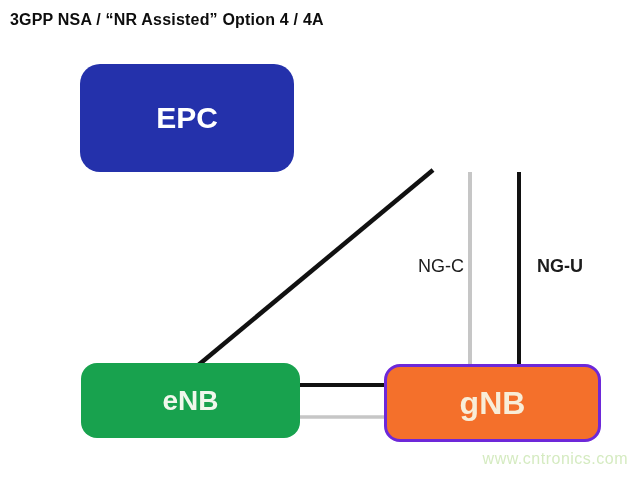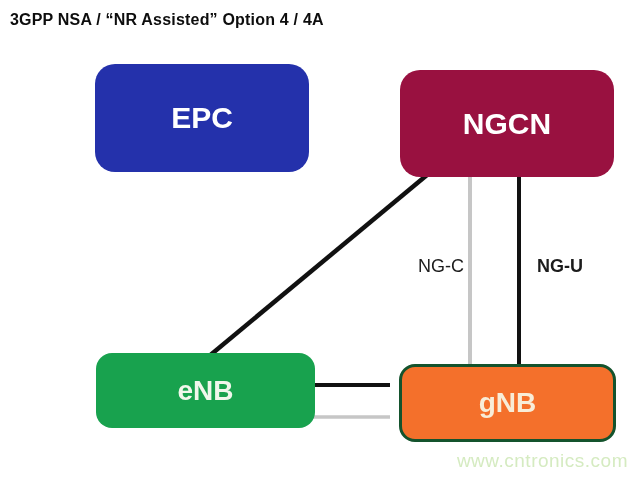--- a/index.html
+++ b/index.html
@@ -32,46 +32,45 @@
     width: 640px;
     height: 480px;
   }
   .node {
     position: absolute;
     display: flex;
     align-items: center;
     justify-content: center;
     font-weight: bold;
     box-sizing: border-box;
-    margin-left: 15px;
   }
   .node-epc {
     left: 80px; top: 64px;
     width: 214px; height: 108px;
     border-radius: 20px;
     font-size: 30px;
   }
   .node-ngcn {
     left: 385px; top: 70px;
     width: 214px; height: 107px;
     border-radius: 20px;
     font-size: 30px;
   }
   .node-enb {
-    left: 81px; top: 353px;
+    left: 81px; top: 363px;
     width: 219px; height: 75px;
     border-radius: 16px;
     font-size: 28px;
   }
   .node-gnb {
     left: 384px; top: 364px;
     width: 217px; height: 78px;
     border-radius: 16px;
-    font-size: 28px;
-    border: 3px solid #14532d;
+    font-size: 32px;
+    border: 3px solid #6d28d9;
   }
   .link-label {
     position: absolute;
     top: 256px;
     font-size: 18px;
     color: #1c1c1c;
     white-space: nowrap;
   }
   .label-ngc {
     left: 400px;
@@ -79,21 +78,21 @@
     text-align: right;
   }
   .label-ngu {
     left: 537px;
     font-weight: bold;
   }
   .watermark {
     position: absolute;
     right: 12px;
     top: 450px;
-    font-size: 19px;
+    font-size: 16px;
     letter-spacing: 0.5px;
     white-space: nowrap;
   }
 </style>
 </head>
 <body>
 
 <div class="canvas">
 
   <div class="title">3GPP NSA / “NR Assisted”  Option 4 / 4A</div>
@@ -103,23 +102,20 @@
     <line x1="470" y1="172" x2="470" y2="368" stroke-width="4" stroke="#C6C6C6"></line>
     <line x1="519" y1="172" x2="519" y2="368" stroke-width="4" stroke="#111111"></line>
     <line x1="295" y1="385" x2="390" y2="385" stroke-width="4" stroke="#111111"></line>
     <line x1="295" y1="417" x2="390" y2="417" stroke-width="3.5" stroke="#C6C6C6"></line>
   </svg>
 
   <div class="node node-epc" style="background-color: rgb(36, 49, 171);">
     <span style="color: rgb(255, 255, 255);">EPC</span>
   </div>
 
-  <div class="node node-ngcn" style="background-color: rgb(153, 17, 64);">
-    <span style="color: rgb(255, 255, 255);">NGCN</span>
-  </div>
 
   <div class="node node-enb" style="background-color: rgb(24, 162, 78);">
     <span style="color: rgb(240, 247, 236);">eNB</span>
   </div>
 
   <div class="node node-gnb" style="background-color: rgb(244, 112, 43);">
     <span style="color: rgb(248, 237, 216);">gNB</span>
   </div>
 
   <div class="link-label label-ngc">NG-C</div>

